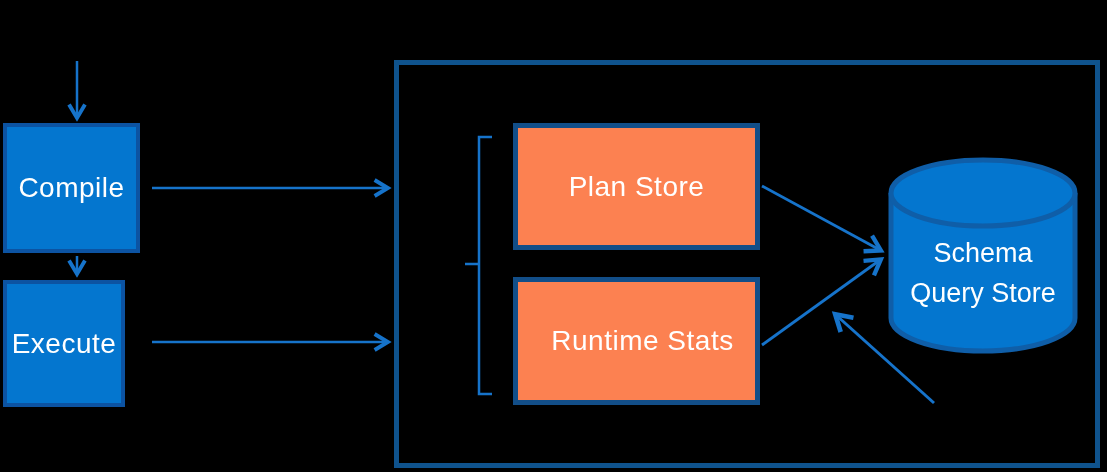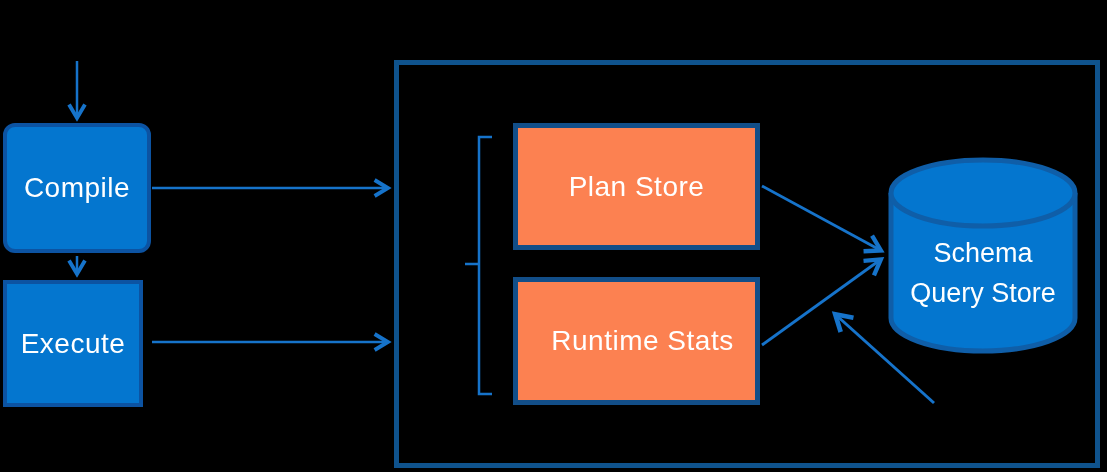--- a/index.html
+++ b/index.html
@@ -23,22 +23,22 @@
     text-align: center;
   }
   .blue-node {
     background: #0476CF;
     border: 4px solid #0C53A2;
   }
   .orange-node {
     background: #FC8151;
     border: 5px solid #124E88;
   }
-  #compile-box  { left: 3px;   top: 123px; width: 148px; height: 130px; border-radius: 12px; }
-  #execute-box  { left: 3px;   top: 280px; width: 140px; height: 127px; }
+  #compile-box  { left: 3px;   top: 123px; width: 137px; height: 130px; }
+  #execute-box  { left: 3px;   top: 280px; width: 122px; height: 127px; }
   #container-box {
     position: absolute;
     left: 394px; top: 60px; width: 706px; height: 408px;
     box-sizing: border-box;
     border: 5px solid #0F538D;
     background: transparent;
   }
   #plan-store-box    { left: 513px; top: 123px; width: 247px; height: 127px; }
   #runtime-stats-box { left: 513px; top: 277px; width: 247px; height: 128px; padding-left: 12px; }
   #schema-label {

